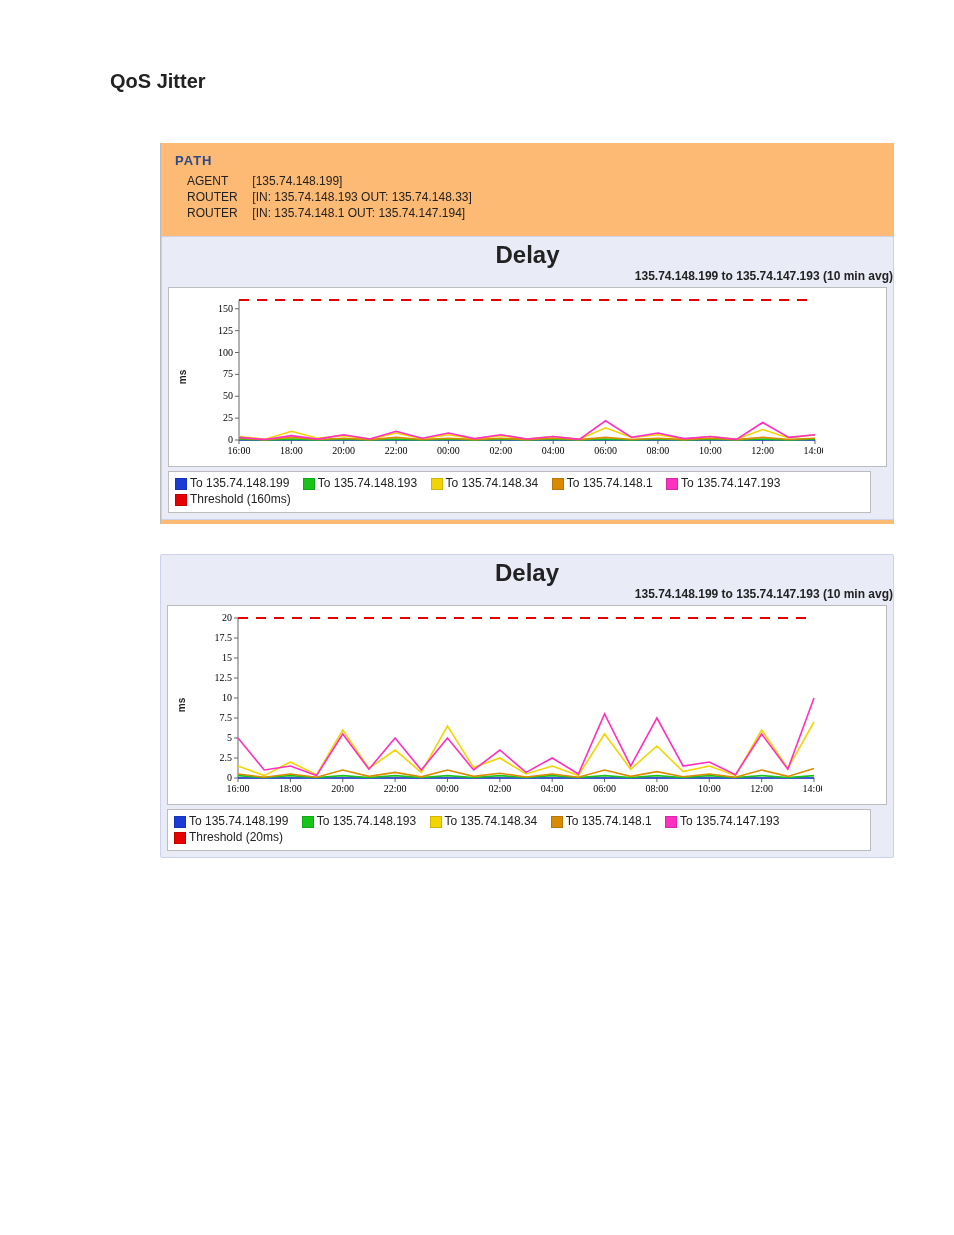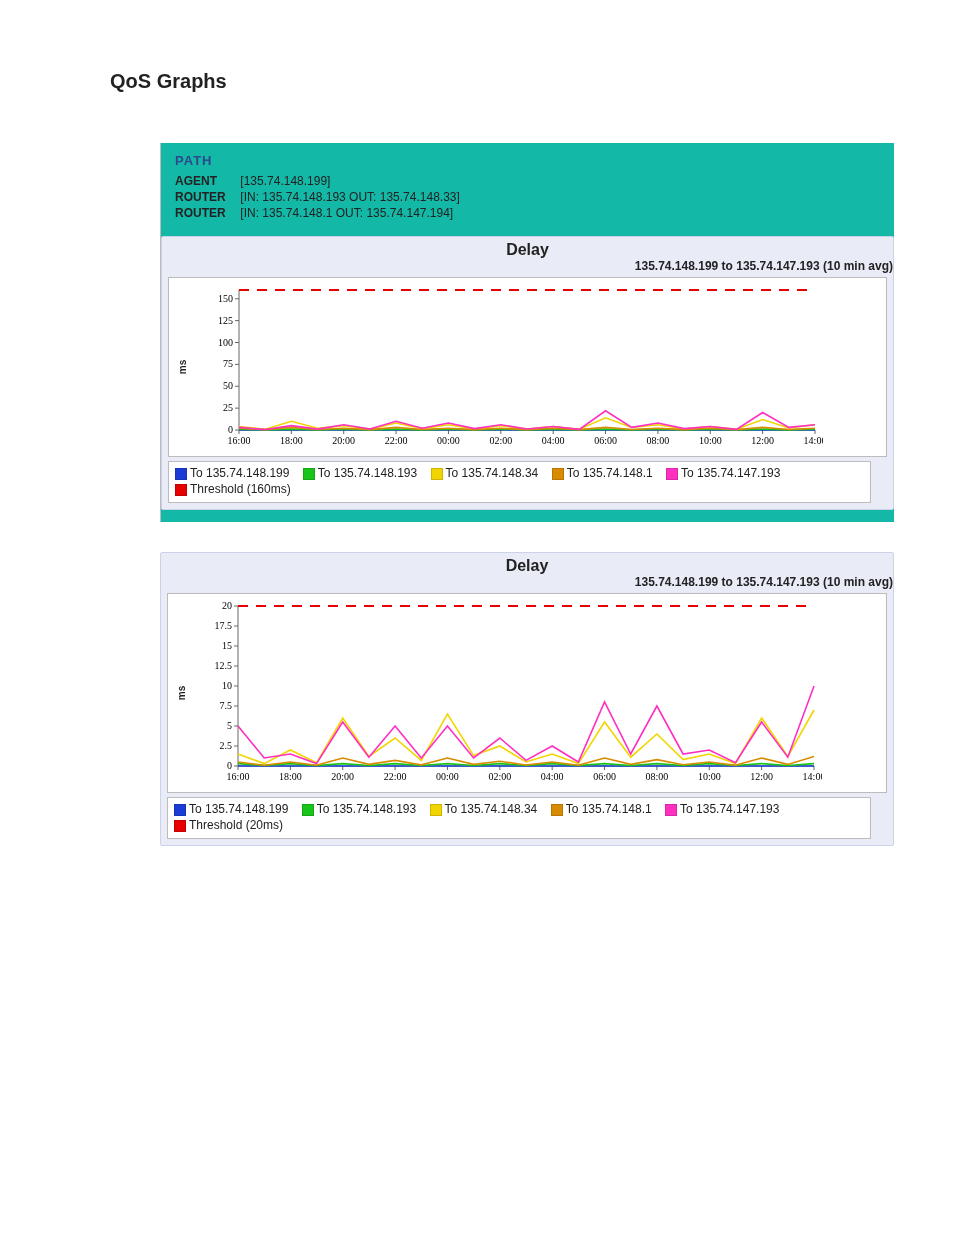--- a/index.html
+++ b/index.html
@@ -1,40 +1,40 @@
 <!DOCTYPE html>
 <html><head>
 <meta charset="utf-8">
 <style>
   html,body{margin:0;padding:0;background:#fff;font-family:Verdana,Arial,sans-serif;color:#222;}
   .page{width:954px;margin:0 auto;padding:70px 30px 0 30px;box-sizing:border-box;}
   h1{font-size:20px;font-weight:700;margin:0 0 50px 80px;}
-  .panel{margin:0 30px 30px 130px;border-left:1px solid #bbb;background:#14b8a6;padding:10px 0 12px 0;}
+  .panel{margin:0 30px 30px 130px;border-left:1px solid #bbb;background:#fdba74;padding:10px 0 4px 0;}
   .path{padding:0 14px 14px 14px;font-size:12px;}
   .path-title{font-weight:700;color:#2a4a8a;letter-spacing:1px;font-size:13px;margin-bottom:6px;}
   .path-row{margin:2px 0;}
-  .path-row b{font-weight:700;display:inline-block;width:62px;}
+  .path-row b{font-weight:400;display:inline-block;width:62px;margin-left:12px;}
   .chart-block{background:#e9ecf7;border:1px solid #ccd3e8;border-radius:2px;margin:0 0 0 0;}
-  .chart-title{font-size:16px;font-weight:700;text-align:center;color:#222;margin:4px 0 0 0;}
+  .chart-title{font-size:24px;font-weight:700;text-align:center;color:#222;margin:4px 0 0 0;}
   .chart-sub{font-size:12px;font-weight:700;text-align:right;color:#222;margin-bottom:4px;}
   .plot-wrap{position:relative;background:#fff;border:1px solid #bcbcbc;margin:0 6px 4px 6px;padding:4px 8px 4px 34px;}
   .ylabel{position:absolute;left:6px;top:50%;transform:translateY(-50%) rotate(-90deg);transform-origin:center;font-size:10px;font-weight:700;}
   svg.plot{display:block;}
   .ytick{font-size:10px;font-family:Verdana;}
   .xtick{font-size:10px;font-family:Verdana;}
   .legend{border:1px solid #bcbcbc;background:#fff;margin:0 22px 6px 6px;padding:4px 6px;font-size:12px;}
   .lg{display:inline-block;margin:0 10px 2px 0;white-space:nowrap;}
   .lg .sw{display:inline-block;width:10px;height:10px;margin-right:3px;vertical-align:middle;border:1px solid rgba(0,0,0,.15);}
   .jitter-panel{margin:26px 30px 0 130px;}
 </style>
 </head>
 <body>
 <div class="page">
 
-<h1>QoS Graphs</h1>
+<h1>QoS Jitter</h1>
 
 <div class="panel">
   <div class="path">
     <div class="path-title">PATH</div>
     <div class="path-row"><b>AGENT</b> <span>[135.74.148.199]</span></div>
     <div class="path-row"><b>ROUTER</b> <span>[IN: 135.74.148.193 OUT: 135.74.148.33]</span></div>
     <div class="path-row"><b>ROUTER</b> <span>[IN: 135.74.148.1 OUT: 135.74.147.194]</span></div>
   </div>
 
   <div class="chart-block">

